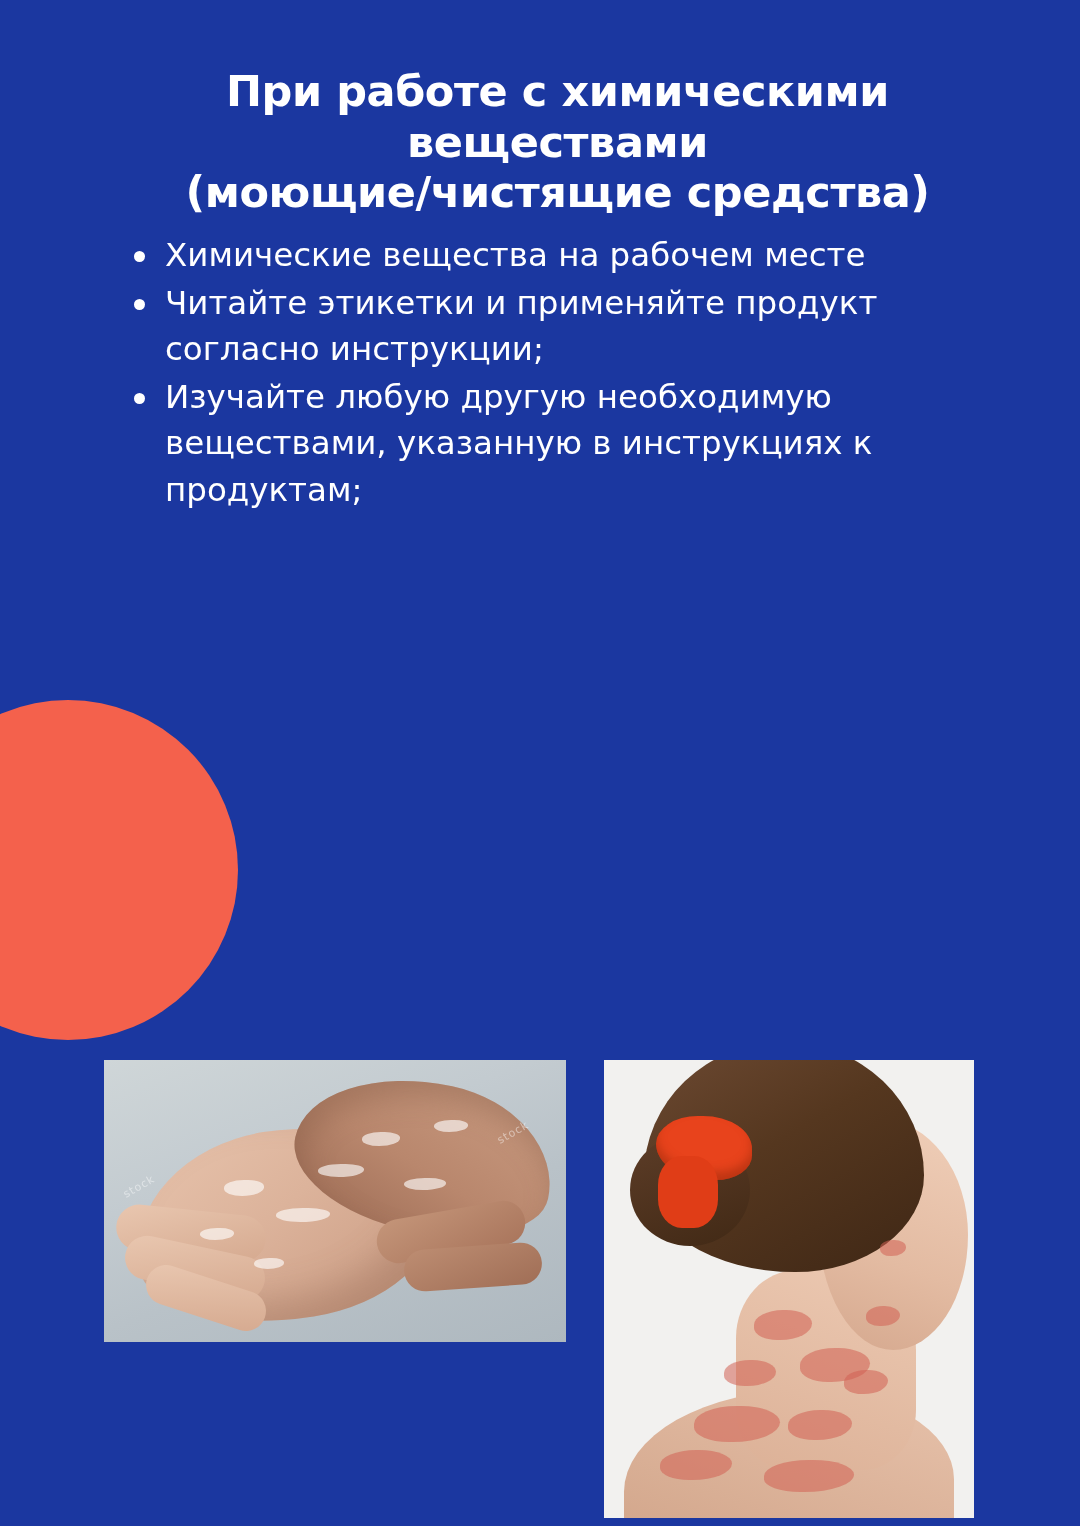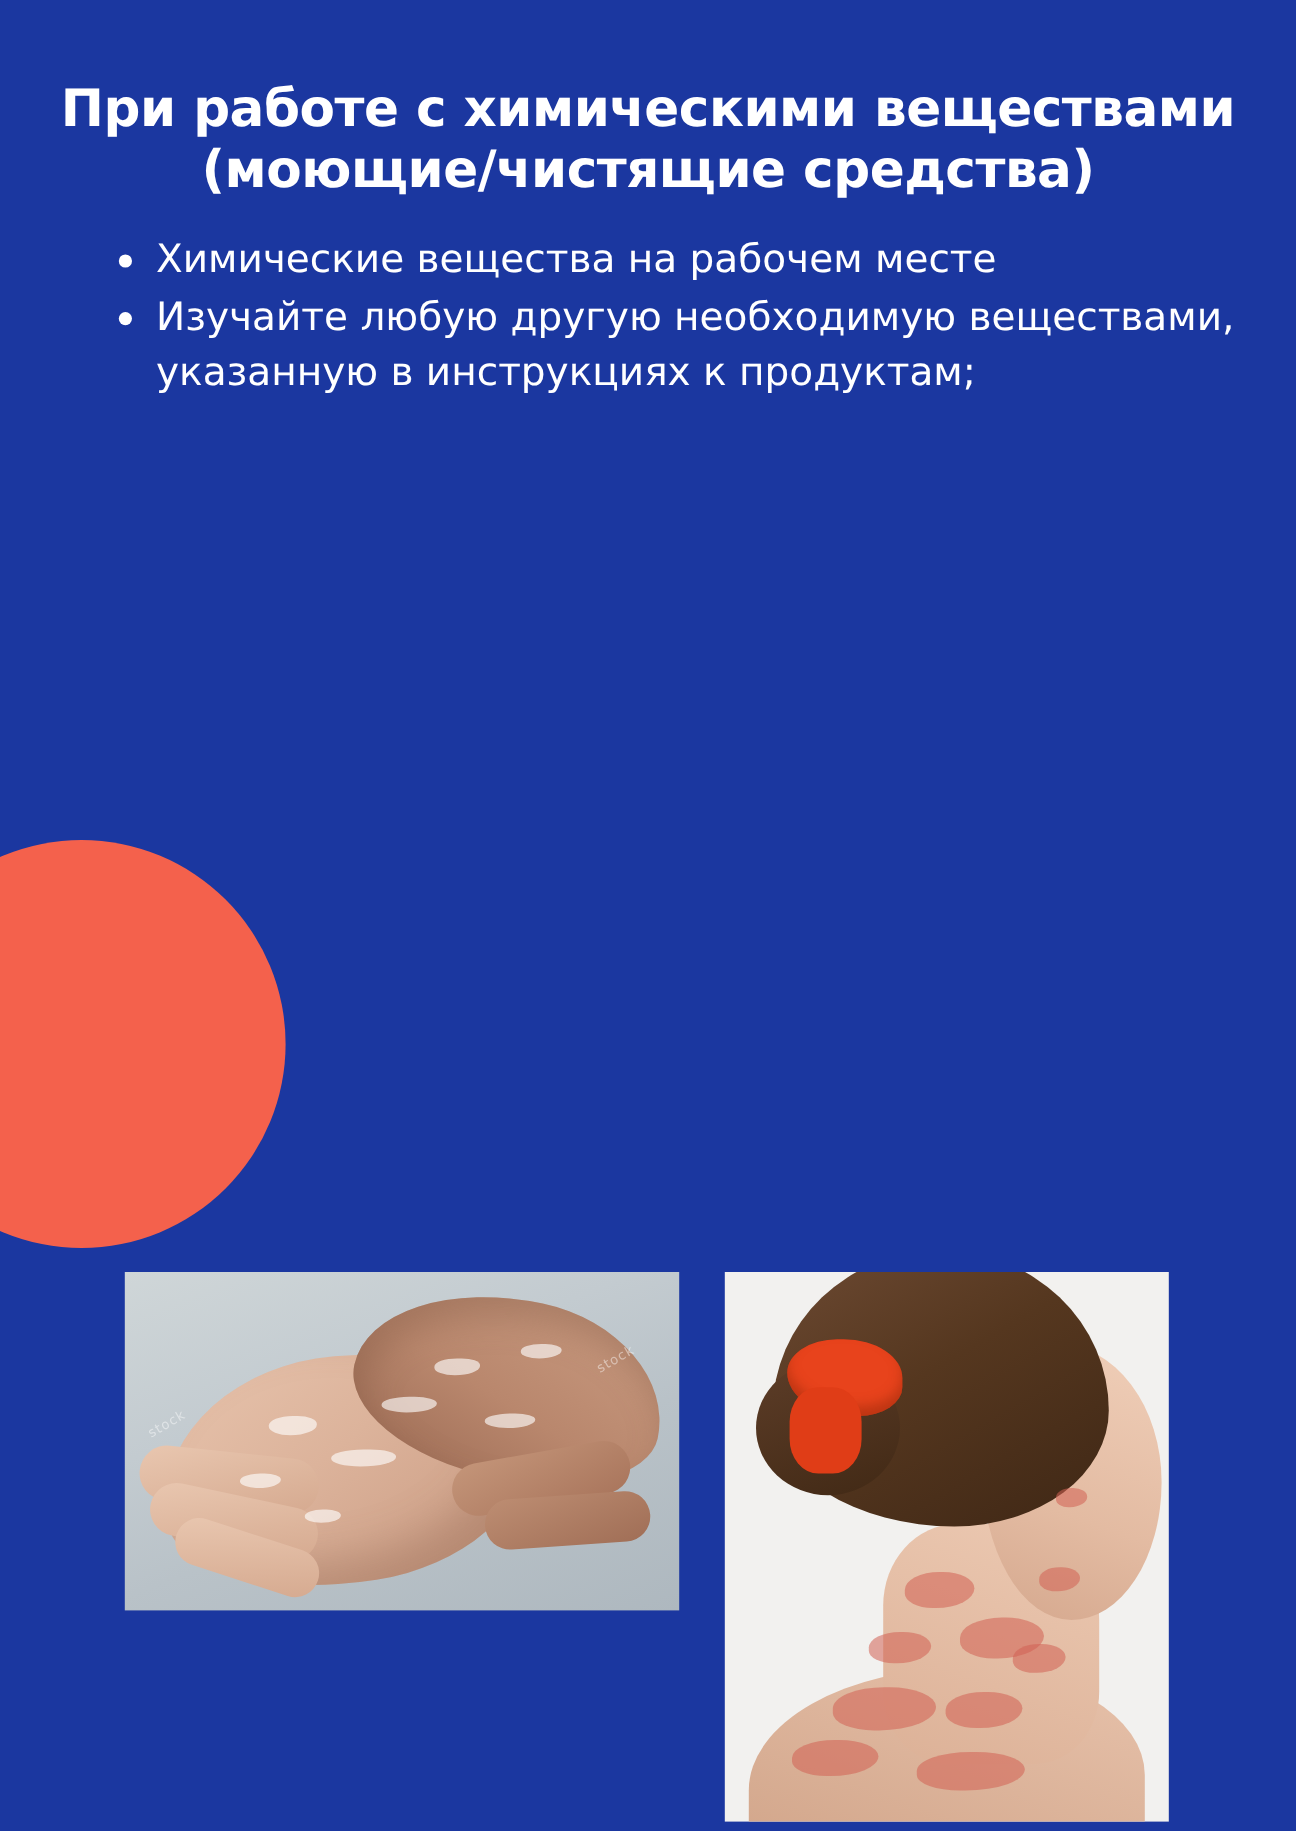--- a/index.html
+++ b/index.html
@@ -26,38 +26,39 @@
     top: 700px;
     width: 340px;
     height: 340px;
     border-radius: 50%;
     background: #f4614c;
     z-index: 1;
   }
   .content {
     position: relative;
     z-index: 2;
+    padding-left: 35px;
   }
   .title {
     margin: 0;
     padding: 66px 36px 0 36px;
     text-align: center;
     color: #ffffff;
     font-size: 43px;
     line-height: 1.18;
     font-weight: bold;
     letter-spacing: -0.4px;
   }
   .title .line2 {
     display: block;
     text-align: center;
   }
   .bullets {
     list-style: none;
-    margin: 26px 0 0 0;
+    margin: 14px 0 0 0;
     padding: 0 46px 0 96px;
     color: #ffffff;
     font-size: 32.5px;
     line-height: 1.43;
   }
   .bullets li {
     position: relative;
     padding-left: 34px;
     margin-bottom: 1px;
   }
@@ -225,20 +226,21 @@
 
   <div class="content">
 
     <h1 class="title">
       <span>При работе с химическими веществами</span>
       <span class="line2">(моющие/чистящие средства)</span>
     </h1>
 
     <ul class="bullets">
       <li>Химические вещества на рабочем месте</li>
+      <li>Читайте этикетки и применяйте продукт согласно инструкции;</li>
       <li>Изучайте любую другую необходимую веществами, указанную в инструкциях к продуктам;</li>
     </ul>
 
   </div>
 
   <div class="photos">
 
     <div class="photo photo-hands">
       <div class="hand hand-back"></div>
       <div class="finger f1"></div>

